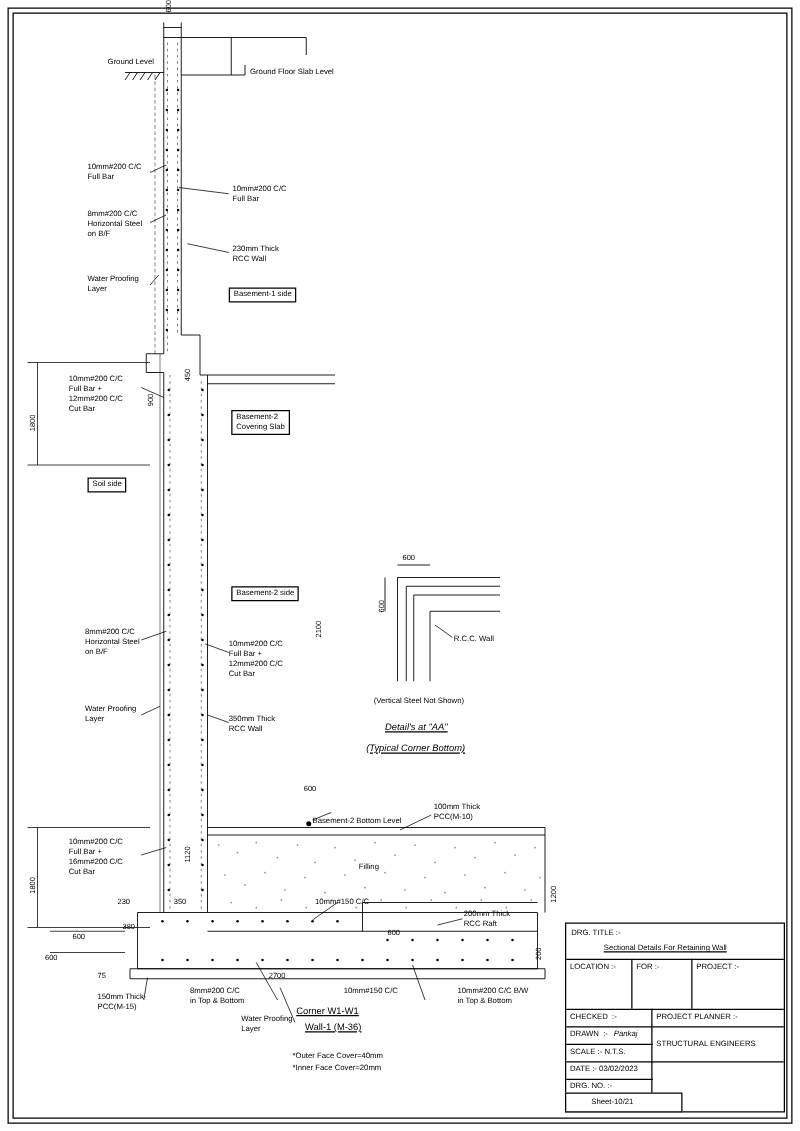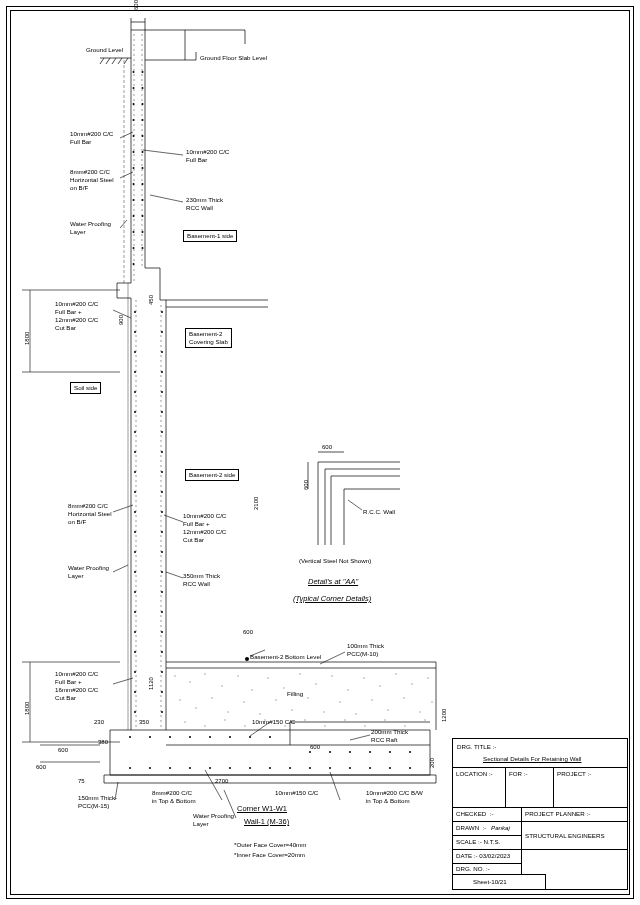--- a/index.html
+++ b/index.html
@@ -366,21 +366,21 @@
   <div class="dim" style="left:148px;top:690px;transform:rotate(-90deg);transform-origin:left top;">1120</div>
   <div class="dim" style="left:441px;top:722px;transform:rotate(-90deg);transform-origin:left top;">1200</div>
   <div class="dim" style="left:429px;top:768px;transform:rotate(-90deg);transform-origin:left top;">200</div>
   <div class="dim" style="left:310px;top:744px;">600</div>
   <div class="dim" style="left:322px;top:444px;">600</div>
   <div class="dim" style="left:303px;top:490px;transform:rotate(-90deg);transform-origin:left top;">600</div>
 
   <div class="lbl" style="left:363px;top:508px;">R.C.C. Wall</div>
   <div class="lbl" style="left:299px;top:557px;">(Vertical Steel Not Shown)</div>
   <div class="lbl title-u" style="left:308px;top:578px;font-size:7.5px;font-style:italic;">Detail's at "AA"</div>
-  <div class="lbl title-u" style="left:293px;top:595px;font-size:7.5px;font-style:italic;">(Typical Corner Details)</div>
+  <div class="lbl title-u" style="left:293px;top:595px;font-size:7.5px;font-style:italic;">(Typical Corner Bottom)</div>
 
   <div class="lbl title-u" style="left:237px;top:805px;font-size:7.5px;">Corner W1-W1</div>
   <div class="lbl title-u" style="left:244px;top:818px;font-size:7.5px;">Wall-1 (M-36)</div>
   <div class="lbl" style="left:234px;top:841px;">*Outer Face Cover=40mm</div>
   <div class="lbl" style="left:234px;top:851px;">*Inner Face Cover=20mm</div>
 
   <div style="position:absolute;left:452px;top:738px;width:174px;height:150px;border:1px solid #000;">
     <div style="position:absolute;left:0;top:0;width:100%;height:28px;border-bottom:1px solid #000;">
       <div class="lbl" style="left:4px;top:4px;">DRG. TITLE :-</div>
       <div class="lbl title-u" style="left:30px;top:16px;">Sectional Details For Retaining Wall</div>

